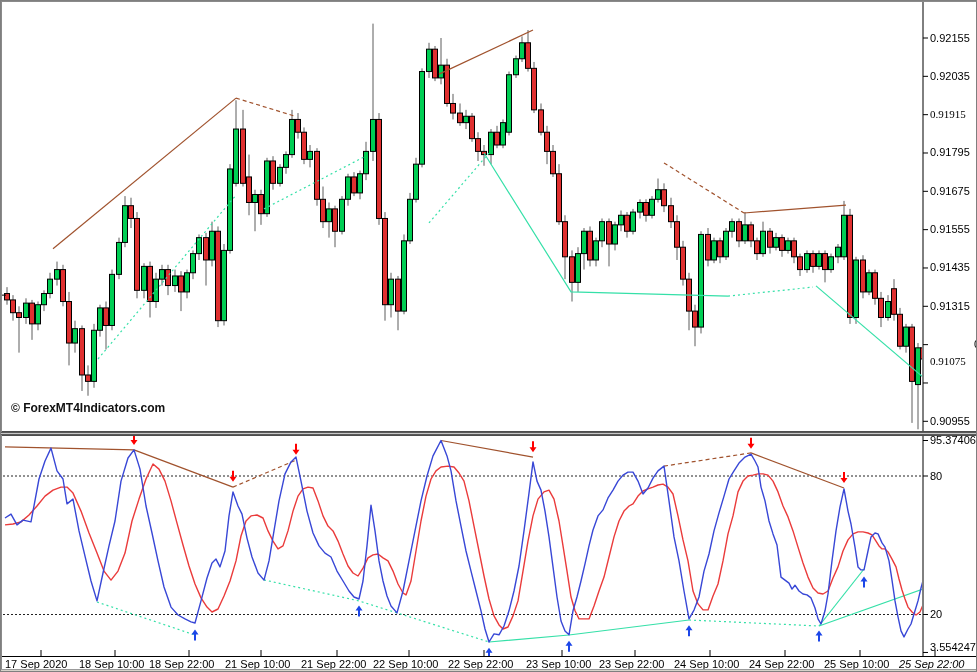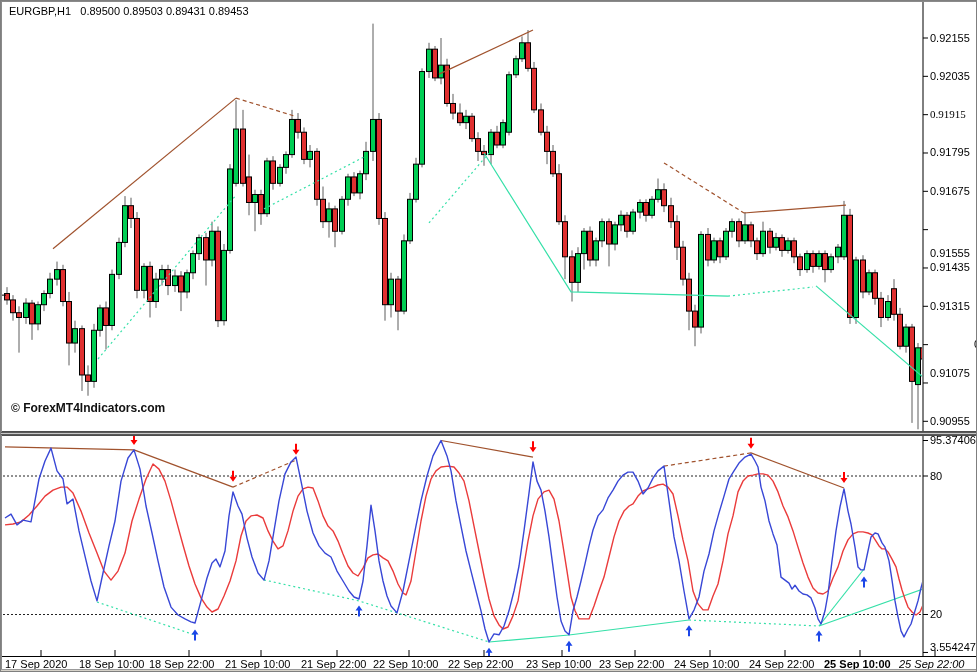--- a/index.html
+++ b/index.html
@@ -402,53 +402,52 @@
       <line x1="408" y1="649" x2="408" y2="655" stroke="#000" stroke-width="1"></line>
       <line x1="483" y1="649" x2="483" y2="655" stroke="#000" stroke-width="1"></line>
       <line x1="561" y1="649" x2="561" y2="655" stroke="#000" stroke-width="1"></line>
       <line x1="634" y1="649" x2="634" y2="655" stroke="#000" stroke-width="1"></line>
       <line x1="709" y1="649" x2="709" y2="655" stroke="#000" stroke-width="1"></line>
       <line x1="784" y1="649" x2="784" y2="655" stroke="#000" stroke-width="1"></line>
       <line x1="859" y1="649" x2="859" y2="655" stroke="#000" stroke-width="1"></line>
       <line x1="934" y1="649" x2="934" y2="655" stroke="#000" stroke-width="1"></line>
     </svg>
 
-  <div class="hdr">EURGBP,H1   0.89500 0.89503 0.89431 0.89453</div>
   <div class="watermark">© ForexMT4Indicators.com</div>
 
   <div id="price-axis">
       <div class="axis-label" style="left: 929px; top: 30.5px;">0.92155</div>
       <div class="axis-label" style="left: 929px; top: 68.83px;">0.92035</div>
       <div class="axis-label" style="left: 929px; top: 107.16px; font-family: Liberation Serif, serif;">0.91915</div>
       <div class="axis-label" style="left: 929px; top: 145.49px;">0.91795</div>
       <div class="axis-label" style="left: 929px; top: 183.82px;">0.91675</div>
-      <div class="axis-label" style="left: 929px; top: 222.15px; margin-top: 24px;">0.91555</div>
+      <div class="axis-label" style="left: 929px; top: 222.15px;">0.91555</div>
       <div class="axis-label" style="left: 929px; top: 260.48px;">0.91435</div>
       <div class="axis-label" style="left: 929px; top: 298.81px;">0.91315</div>
       <div class="axis-label" style="left: 929px; top: 337.14px; padding-left: 44px;">0.91195</div>
-      <div class="axis-label" style="left: 929px; top: 366px;">0.91075</div>
+      <div class="axis-label" style="left: 929px; top: 354px; font-family: Liberation Serif, serif;">0.91075</div>
       <div class="axis-label" style="left: 929px; top: 413.8px;">0.90955</div>
     </div>
   <div id="osc-axis">
       <div class="axis-label" style="left: 929px; top: 433.012px;">95.374062</div>
       <div class="axis-label" style="left: 929px; top: 468.5px;">80</div>
       <div class="axis-label" style="left: 929px; top: 607px;">20</div>
       <div class="axis-label" style="left: 929px; top: 639.5px;">3.5542473</div>
     </div>
   <div id="time-axis">
       <div class="time-label" style="left: 4px;">17 Sep 2020</div>
       <div class="time-label" style="left: 78px;">18 Sep 10:00</div>
       <div class="time-label" style="left: 148px;">18 Sep 22:00</div>
       <div class="time-label" style="left: 224px;">21 Sep 10:00</div>
       <div class="time-label" style="left: 300px;">21 Sep 22:00</div>
       <div class="time-label" style="left: 372px;">22 Sep 10:00</div>
       <div class="time-label" style="left: 447px;">22 Sep 22:00</div>
       <div class="time-label" style="left: 525px;">23 Sep 10:00</div>
       <div class="time-label" style="left: 598px;">23 Sep 22:00</div>
       <div class="time-label" style="left: 673px;">24 Sep 10:00</div>
       <div class="time-label" style="left: 748px;">24 Sep 22:00</div>
-      <div class="time-label" style="left: 823px; font-weight: bold;">25 Sep 10:00</div>
+      <div class="time-label" style="left: 823px;">25 Sep 10:00</div>
       <div class="time-label" style="left: 898px; font-style: italic;">25 Sep 22:00</div>
     </div>
 
   <div class="divider"></div>
   <div class="bottom-strip"></div>
 </div>
 
 </body></html>

